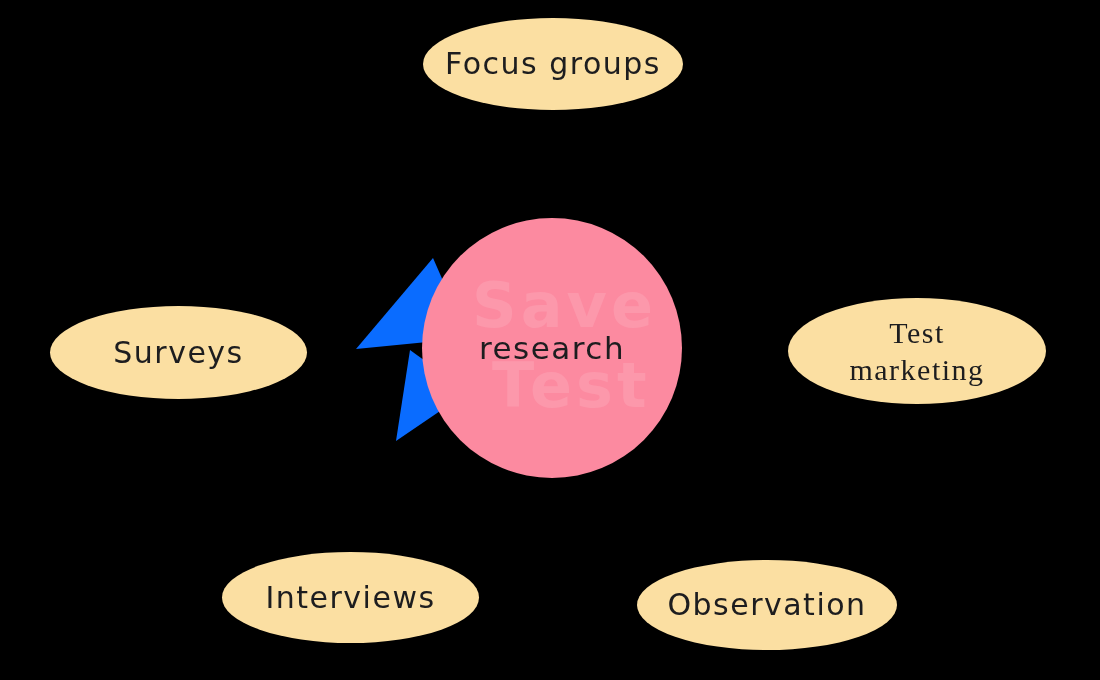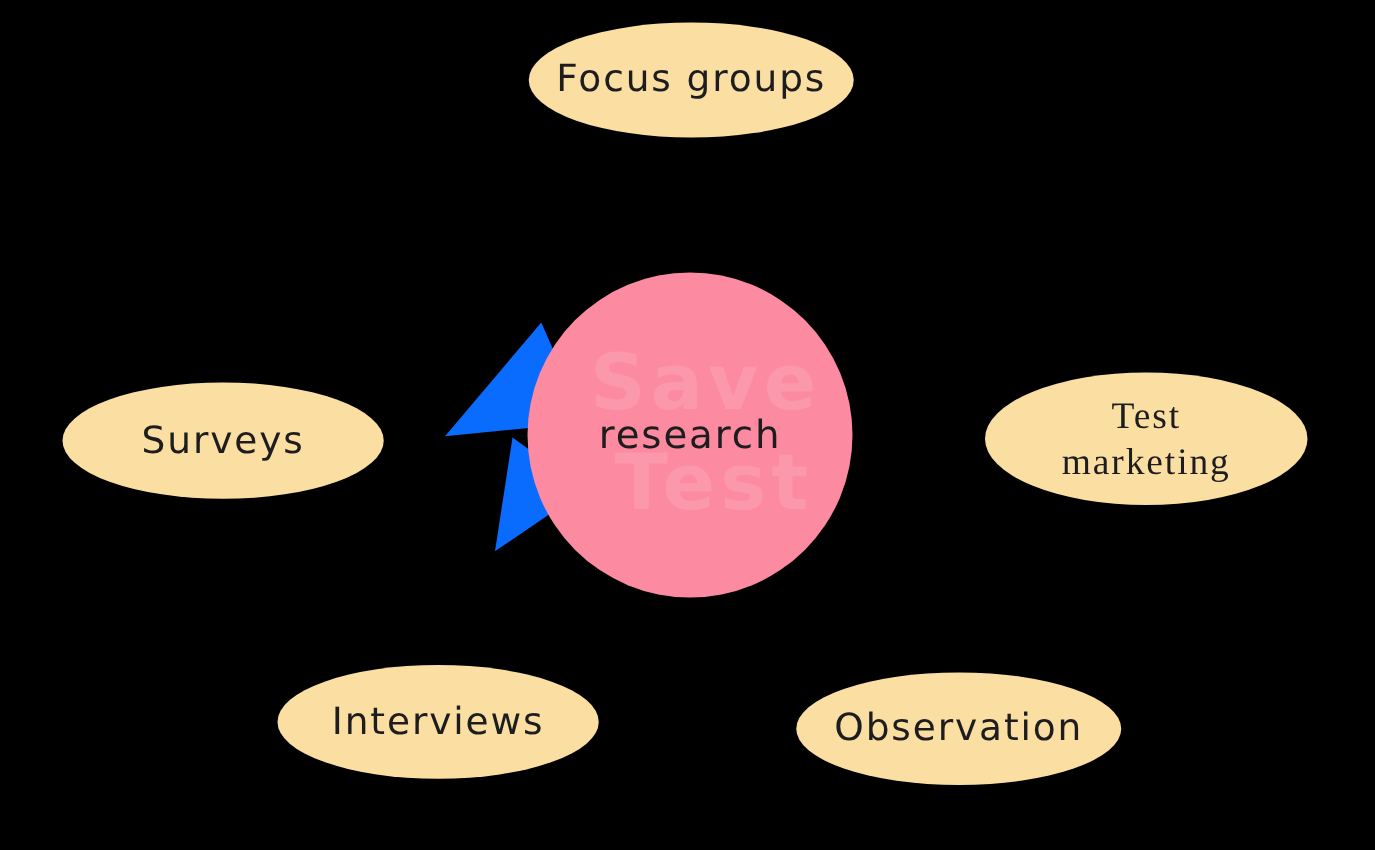--- a/index.html
+++ b/index.html
@@ -62,22 +62,22 @@
     letter-spacing: 4px;
     white-space: nowrap;
     pointer-events: none;
   }
   .wm1 { left: 50px; top: 62px; }
   .wm2 { left: 70px; top: 142px; }
 
   .node-focus-groups { left: 423px; top: 18px;  width: 260px; height: 92px; }
   .node-surveys      { left: 50px;  top: 306px; width: 257px; height: 93px; }
   .node-test-marketing { left: 788px; top: 298px; width: 258px; height: 106px; font-family: Liberation Serif, serif; }
-  .node-interviews   { left: 222px; top: 532px; width: 257px; height: 91px; }
-  .node-observation  { left: 637px; top: 538px; width: 260px; height: 90px; }
+  .node-interviews   { left: 222px; top: 552px; width: 257px; height: 91px; }
+  .node-observation  { left: 637px; top: 560px; width: 260px; height: 90px; }
   .node-test-marketing .label-wrap { width: 185px; }
 </style>
 </head>
 <body>
 
 <div class="canvas">
 
   <svg class="bolt-svg" width="1100" height="680" viewBox="0 0 1100 680">
     <polygon points="433,258 356,349 468,338" fill="#0a6cff"></polygon>
     <polygon points="410,350 468,392 396,441" fill="#0a6cff"></polygon>

